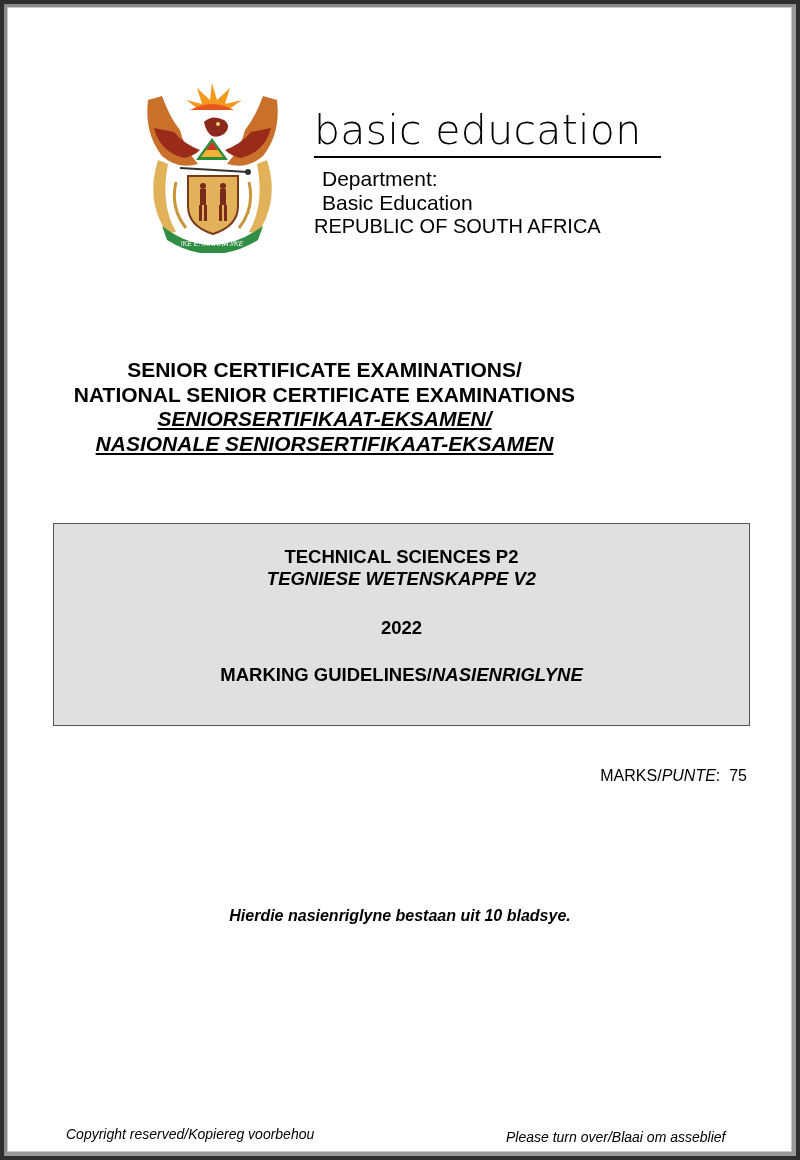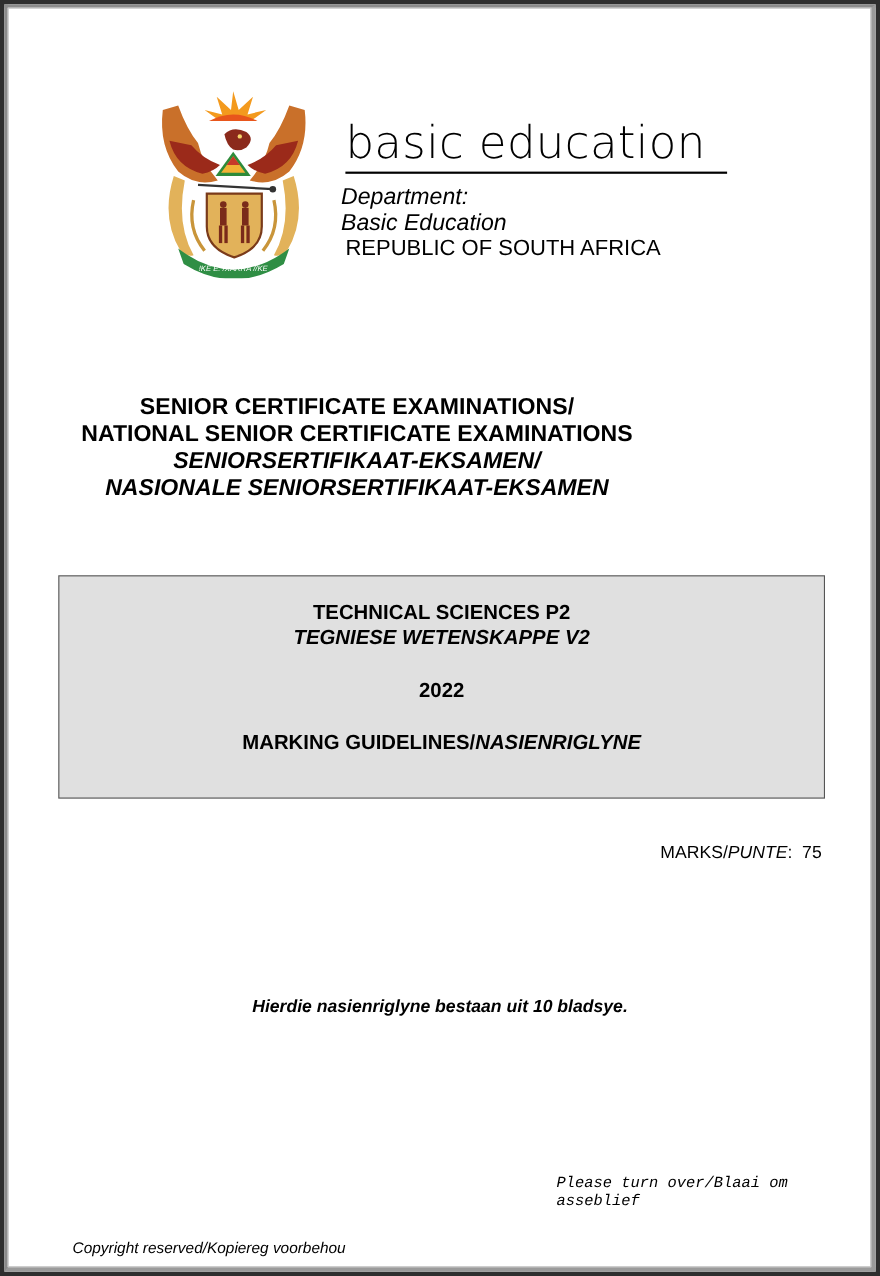--- a/index.html
+++ b/index.html
@@ -5,38 +5,38 @@
     html, body { margin:0; padding:0; }
     body { width:800px; height:1160px; background:#ffffff; position:relative; overflow:hidden; font-family:"Liberation Sans", sans-serif; color:#000; }
     .frame-outer { position:absolute; left:0; top:0; width:800px; height:1160px; box-sizing:border-box; border:4px solid #2e2e2e; }
     .frame-inner { position:absolute; left:4px; top:4px; width:792px; height:1152px; box-sizing:border-box; border-left:3px solid #8a8a8a; border-top:3px solid #8a8a8a; border-right:4px solid #9a9a9a; border-bottom:4px solid #9a9a9a; }
     .frame-inner2 { position:absolute; left:7px; top:7px; width:785px; height:1145px; box-sizing:border-box; border:1px solid #c8c8c8; }
 
     .crest { position:absolute; left:140px; top:78px; width:145px; height:175px; }
     .logo-text { position:absolute; left:314px; top:108px; }
     .brand { font-family:"DejaVu Sans", sans-serif; font-size:41px; line-height:44px; letter-spacing:0.3px; font-weight:300; }
     .brand-rule { position:absolute; left:314px; top:156px; width:347px; height:2px; background:#000; }
-    .dept { position:absolute; left:310px; top:167px; font-size:21px; line-height:24px;font-style:italic; }
+    .dept { position:absolute; left:322px; top:167px; font-size:21px; line-height:24px; }
     .rsa { position:absolute; left:314px; top:214px; font-size:20px; line-height:24px; font-weight:normal; }
 
     .exam-block { position:absolute; left:0; top:358px; width:649px; text-align:center; font-weight:bold; font-size:21px; line-height:24.5px; }
-    .exam-block .it { font-style:italic; }
+    .exam-block .it { font-style:italic;text-decoration:underline; }
 
     .gray-box { position:absolute; left:53px; top:523px; width:697px; height:203px; box-sizing:border-box; background:#e0e0e0; border:1px solid #555; text-align:center; font-weight:bold; font-size:18.5px; }
     .gray-box .l1 { position:absolute; left:0; right:0; top:22px; }
     .gray-box .l2 { position:absolute; left:0; right:0; top:44px; font-style:italic; }
     .gray-box .l3 { position:absolute; left:0; right:0; top:93px; }
     .gray-box .l4 { position:absolute; left:0; right:0; top:140px; }
 
     .marks { position:absolute; right:53px; top:767px; font-weight:normal; font-size:16px; }
     .pages { position:absolute; left:0; top:906px; width:800px; text-align:center; font-weight:bold; font-size:16px; line-height:19px; }
     .it { font-style:italic; }
 
     .footer-left { position:absolute; left:66px; top:1126px; font-size:14px; font-style:italic; }
-    .footer-right { position:absolute; left:506px; top:1068px; font-size:14px; font-style:italic;font-family:Liberation Mono, monospace; }
+    .footer-right { position:absolute; left:506px; top:1129px; font-size:14px; font-style:italic; }
   </style>
 </head>
 <body>
 
 <div class="frame-outer"></div>
 <div class="frame-inner"></div>
 <div class="frame-inner2"></div>
 
 <div class="crest">
   <svg width="145" height="175" viewBox="0 0 145 175">

